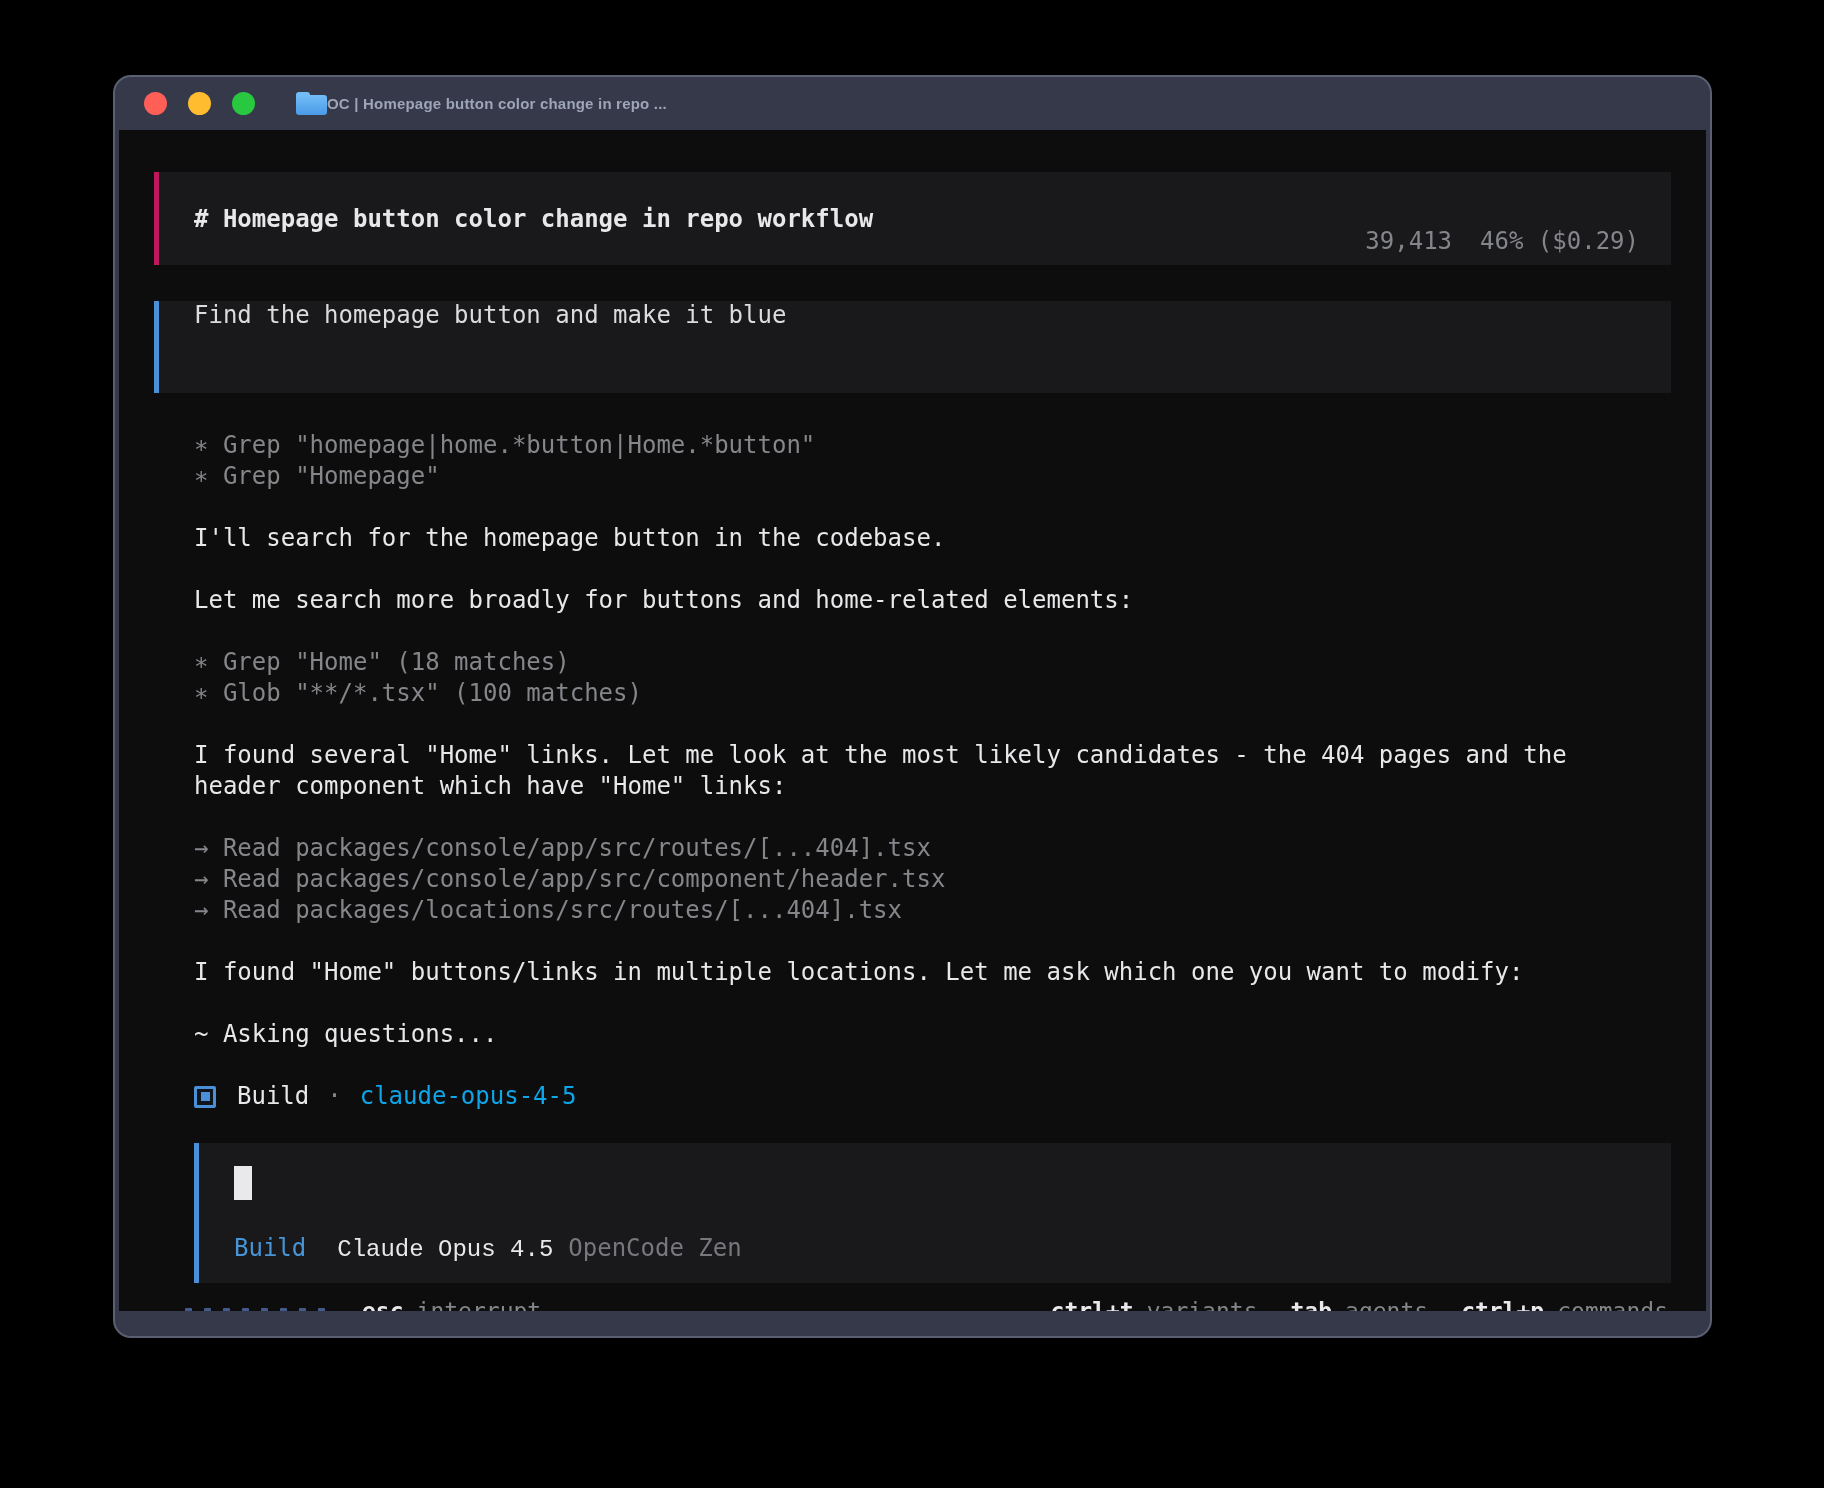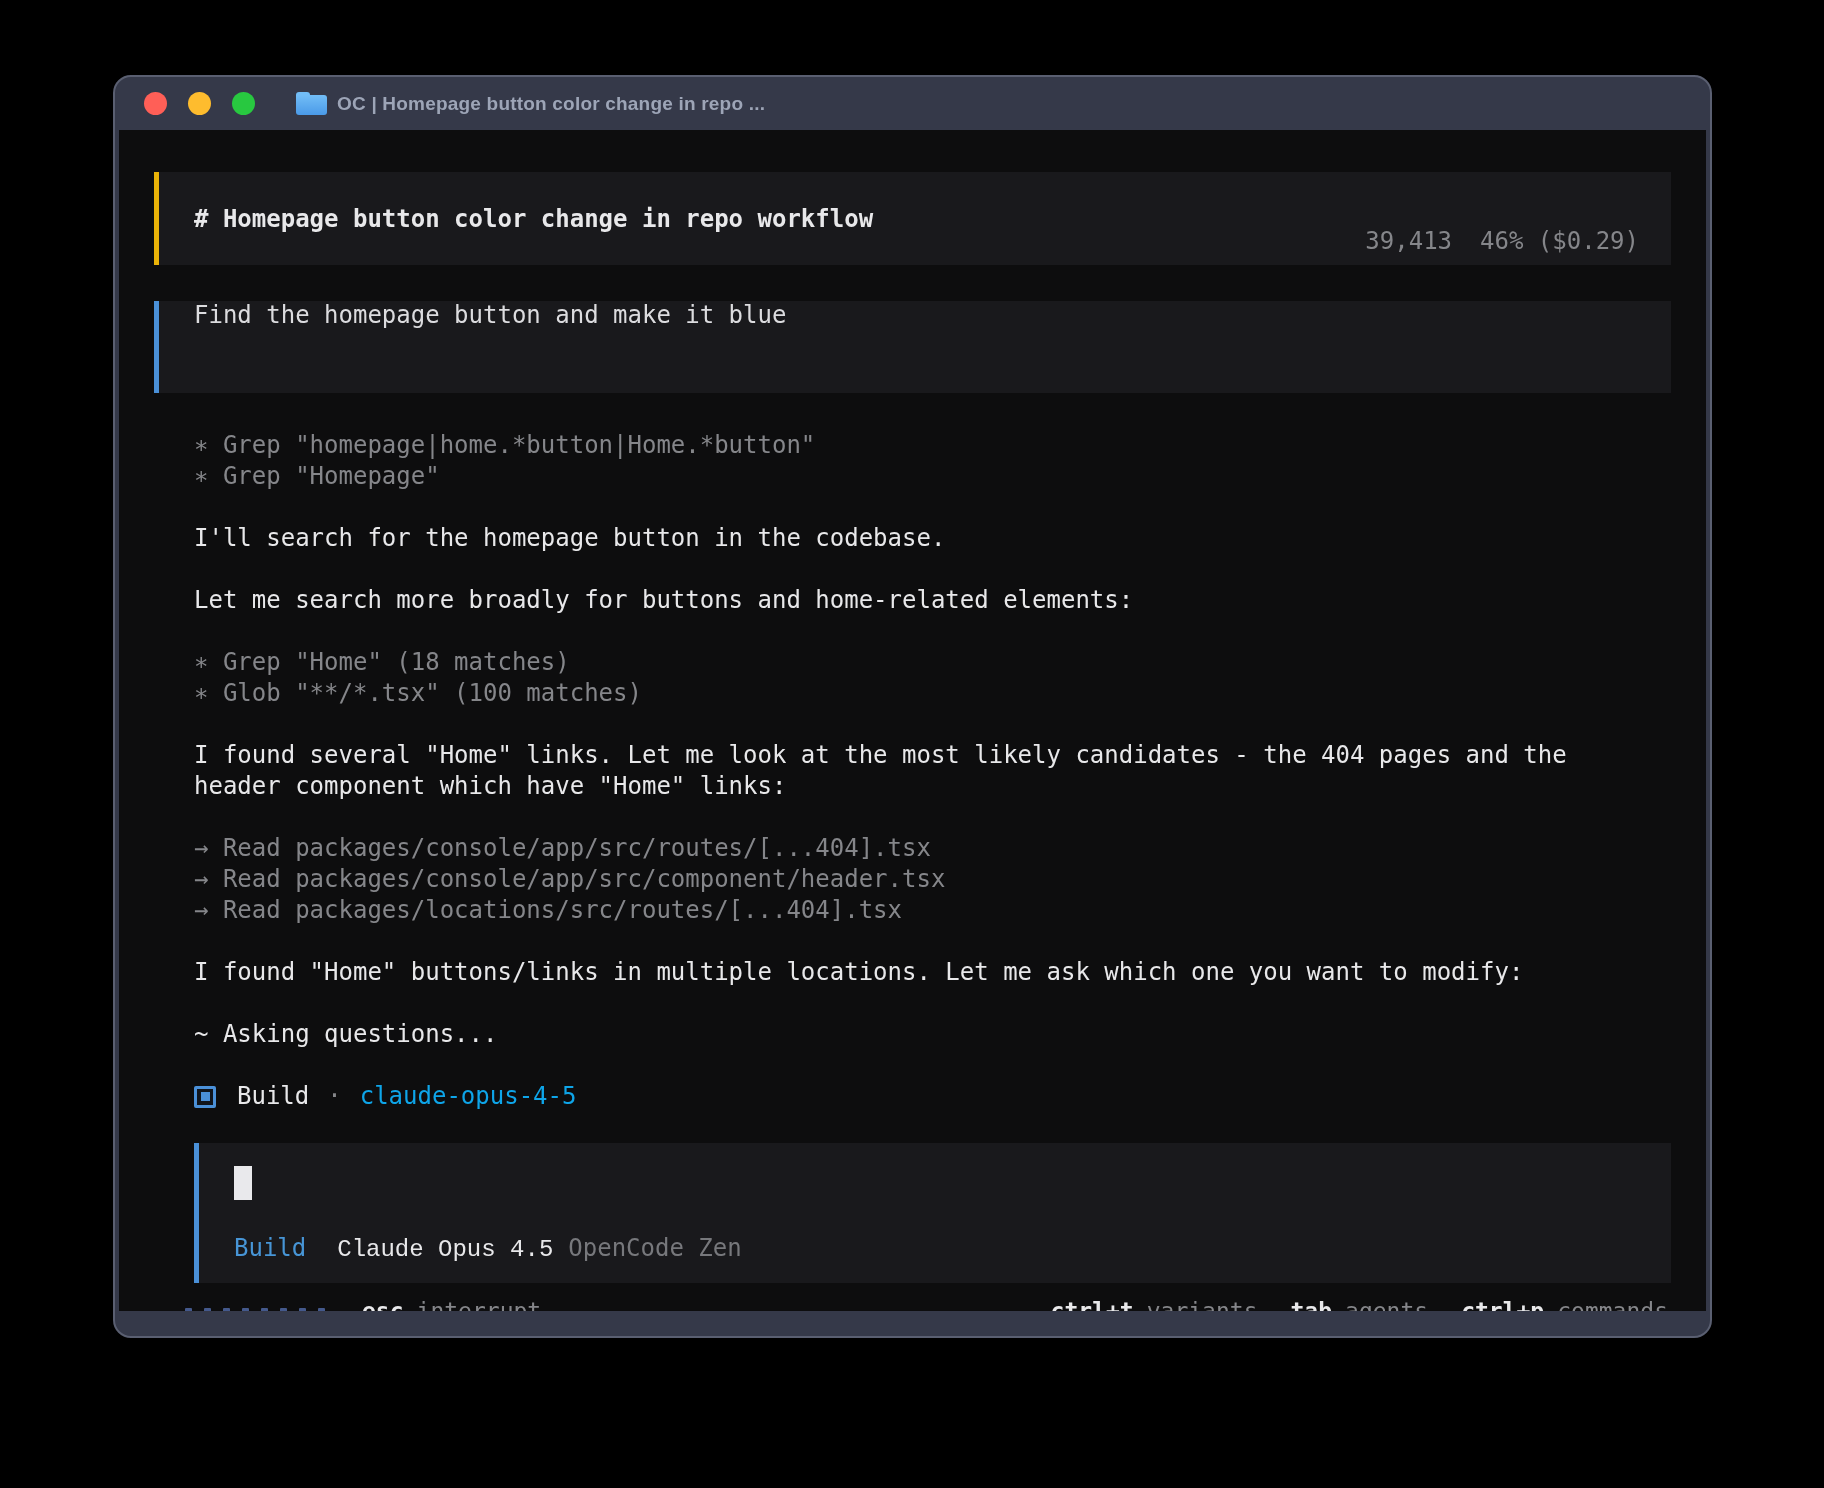--- a/index.html
+++ b/index.html
@@ -35,40 +35,40 @@
   .folder-body {
     position:absolute; left:0; top:3px; width:31px; height:20px;
     background:linear-gradient(#72bdf6,#4a9ae8);
     border-radius:3px;
   }
   .folder-tab {
     position:absolute; left:0; top:0; width:14px; height:8px;
     background:#72bdf6; border-radius:3px 3px 0 0;
   }
   .win-title {
-    margin-left:10px;
+    margin-left:0;
     font-family:"Liberation Sans", sans-serif;
-    font-weight:bold; font-size:19px;
+    font-weight:bold; font-size:15px;
     color:#9fa; color:#9da5b7;
     letter-spacing:0.2px;
   }
 
   
   .terminal {
     position:absolute; left:4px; right:4px; top:53px; bottom:25px;
     background:#0d0d0e;
     padding:0 35px;
     color:#e8e8ea;
     font-size:24px;
     overflow:hidden;
   }
 
   .block {
     background:#19191c;
-    border-left:5px solid #eab308;
+    border-left:5px solid #be185d;
     min-height:92px;
   }
   .session-header {
     margin-top:42px;
     height:93px;
     display:flex; align-items:center; justify-content:space-between;
     padding:0 32px 0 35px;
   }
   .session-title { font-weight:bold; color:#e8e8ea; }
   .session-stats { color:#85868a; display:flex; gap:28px;margin-top:44px; }

